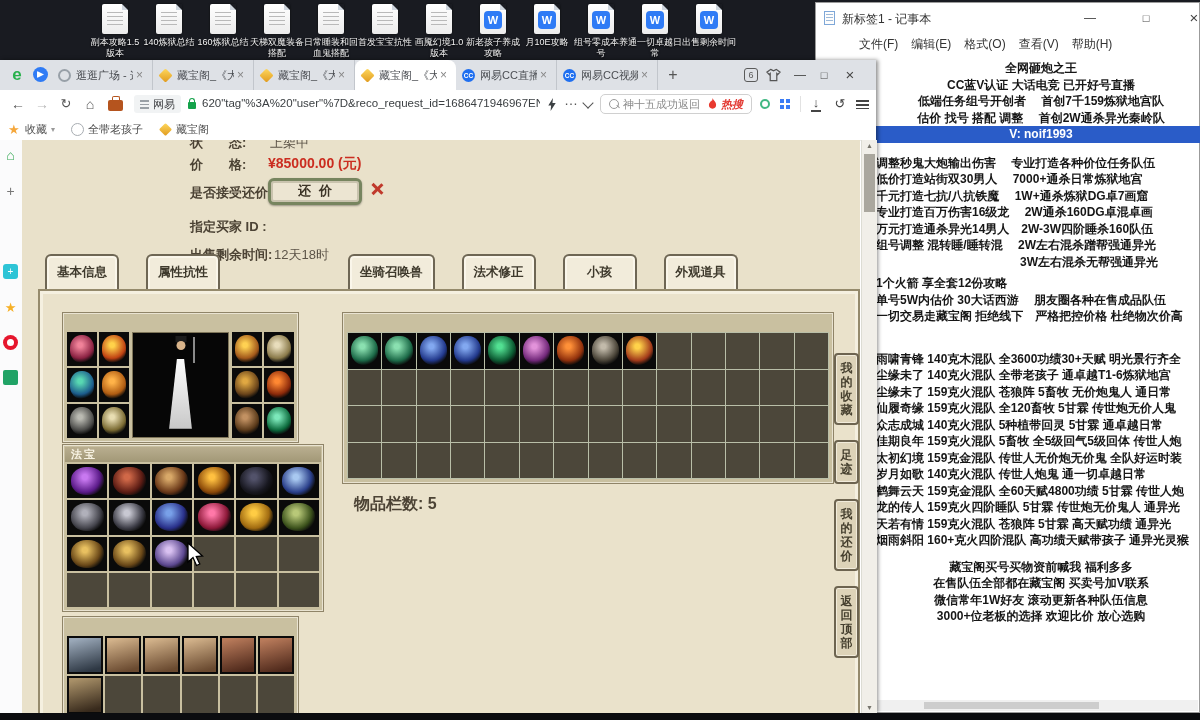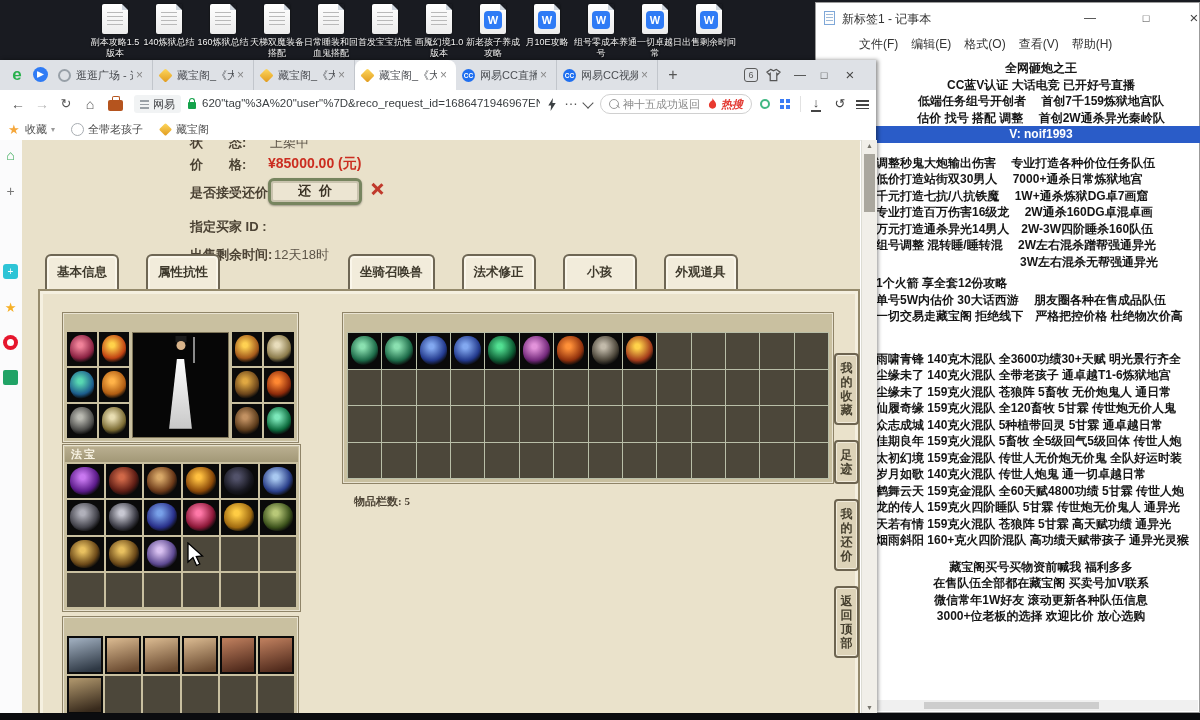--- a/index.html
+++ b/index.html
@@ -78,21 +78,21 @@
   .rlines{width:9px;height:9px;background:repeating-linear-gradient(#9aa0a6 0 1.5px,transparent 1.5px 3.5px);}
   .lock{position:absolute;left:188px;top:12px;width:8px;height:7px;background:#14a24a;border-radius:1px;}
   .lock:before{content:'';position:absolute;left:1px;top:-4px;width:6px;height:5px;border:1.4px solid #14a24a;
        border-bottom:none;border-radius:3px 3px 0 0;box-sizing:border-box;}
   .url{position:absolute;left:202px;top:7px;width:338px;height:16px;font-size:11.5px;color:#3c4043;
        white-space:nowrap;overflow:hidden;cursor:text;}
   .flash{position:absolute;left:548px;top:7px;}
   .dots{position:absolute;left:564px;top:2px;font-size:14px;color:#555;letter-spacing:1px;cursor:pointer;}
   .chev{position:absolute;left:584px;top:9px;width:7px;height:7px;border-right:1.6px solid #555;
        border-bottom:1.6px solid #555;transform:rotate(45deg);cursor:pointer;}
-  .search{position:absolute;left:600px;top:4px;width:152px;height:20px;border:1px solid #d0d0d0;border-radius:10px;
+  .search{position:absolute;left:600px;top:4px;width:152px;height:20px;border:1px solid #d0d0d0;border-radius:5px;
        display:flex;align-items:center;padding:0 8px;gap:4px;box-sizing:border-box;cursor:text;}
   .sglass{width:8px;height:8px;border:1.4px solid #9a9a9a;border-radius:50%;position:relative;flex:none;}
   .sglass:after{content:'';position:absolute;left:6px;top:6px;width:4px;height:1.4px;background:#9a9a9a;
        transform:rotate(45deg);}
   .stext{font-size:11px;color:#8a8a8a;flex:1;white-space:nowrap;overflow:hidden;}
   .hot{font-size:11px;font-weight:bold;font-style:italic;color:#e33a33;}
   .gdot{position:absolute;left:760px;top:9px;width:10px;height:10px;border:2px solid #41b883;border-radius:50%;
        box-sizing:border-box;}
   .appgrid{position:absolute;left:780px;top:9px;width:4px;height:4px;background:#3b7cf5;
        box-shadow:6px 0 #3b7cf5,0 6px #3b7cf5,6px 6px #3b7cf5;cursor:pointer;}
@@ -163,34 +163,34 @@
        grid-template-columns:62px 1fr 62px;gap:3px;}
   .eq-grid{display:grid;grid-template-columns:1fr 1fr;grid-template-rows:1fr 1fr 1fr;gap:2px;}
   .portrait{background:#060606;border:1px solid #7e7559;position:relative;}
   .fig-robe{position:absolute;left:50%;bottom:8%;transform:translateX(-50%);width:30px;height:70px;
        background:linear-gradient(#fdfdfd,#c8c8c8);clip-path:polygon(38% 0,62% 0,88% 100%,12% 100%);}
   .fig-head{position:absolute;left:50%;top:8%;transform:translateX(-50%);width:9px;height:9px;border-radius:50%;
        background:#d9b48a;}
   .fig-hat{position:absolute;left:50%;top:3%;transform:translateX(-50%);width:11px;height:6px;background:#1c1c1c;}
   .fig-staff{position:absolute;left:63%;top:4%;width:2px;height:26px;background:#8a8a8a;}
 
-  #fabao-panel{left:22px;top:153px;width:239px;height:168px;}
+  #fabao-panel{left:22px;top:153px;width:262px;height:168px;}
   #disha-panel{left:22px;top:325px;width:237px;height:103px;}
   #items-panel{left:302px;top:21px;width:492px;height:172px;}
   .gridbox{position:absolute;left:4px;top:19px;right:4px;bottom:4px;display:grid;gap:2px;}
   #fabao-grid{grid-template-columns:repeat(6,1fr);grid-template-rows:repeat(4,1fr);}
   #disha-grid{grid-template-columns:repeat(6,1fr);grid-template-rows:repeat(2,1fr);}
   #items-grid{grid-template-columns:repeat(14,1fr);grid-template-rows:repeat(4,1fr);gap:1px;
        background:#b9bfa8;padding:1px;}
   .cell{background:#4c473a;position:relative;}
   .cell.filled{background:#0a0a0a;}
   .blob{position:absolute;left:9%;top:9%;width:82%;height:82%;border-radius:46%;}
   .card-art{position:absolute;left:2px;top:2px;right:2px;bottom:2px;}
 
-  .items-count{position:absolute;left:314px;top:203px;font-size:11px;font-weight:bold;color:#4c4335;font-family:Liberation Serif, serif;}
+  .items-count{position:absolute;left:314px;top:203px;font-size:16px;font-weight:bold;color:#4c4335;}
 
   .side-nav{position:absolute;left:812px;top:213px;width:25px;display:flex;flex-direction:column;align-items:center;}
   .snav{width:25px;background:#ddd3b8;border:2px solid #6d6450;border-radius:4px;
        box-shadow:inset 0 0 0 1px #f2ecdb;padding:6px 0;margin-bottom:15px;box-sizing:border-box;
        display:flex;flex-direction:column;align-items:center;cursor:pointer;}
   .snc{font-size:12px;font-weight:bold;color:#46402f;line-height:14px;}
 
   
   #cursor{position:absolute;left:186px;top:542px;z-index:50;pointer-events:none;}
   #bottombar{position:absolute;left:0;top:713px;width:1200px;height:7px;background:#0b0c0f;z-index:40;}

